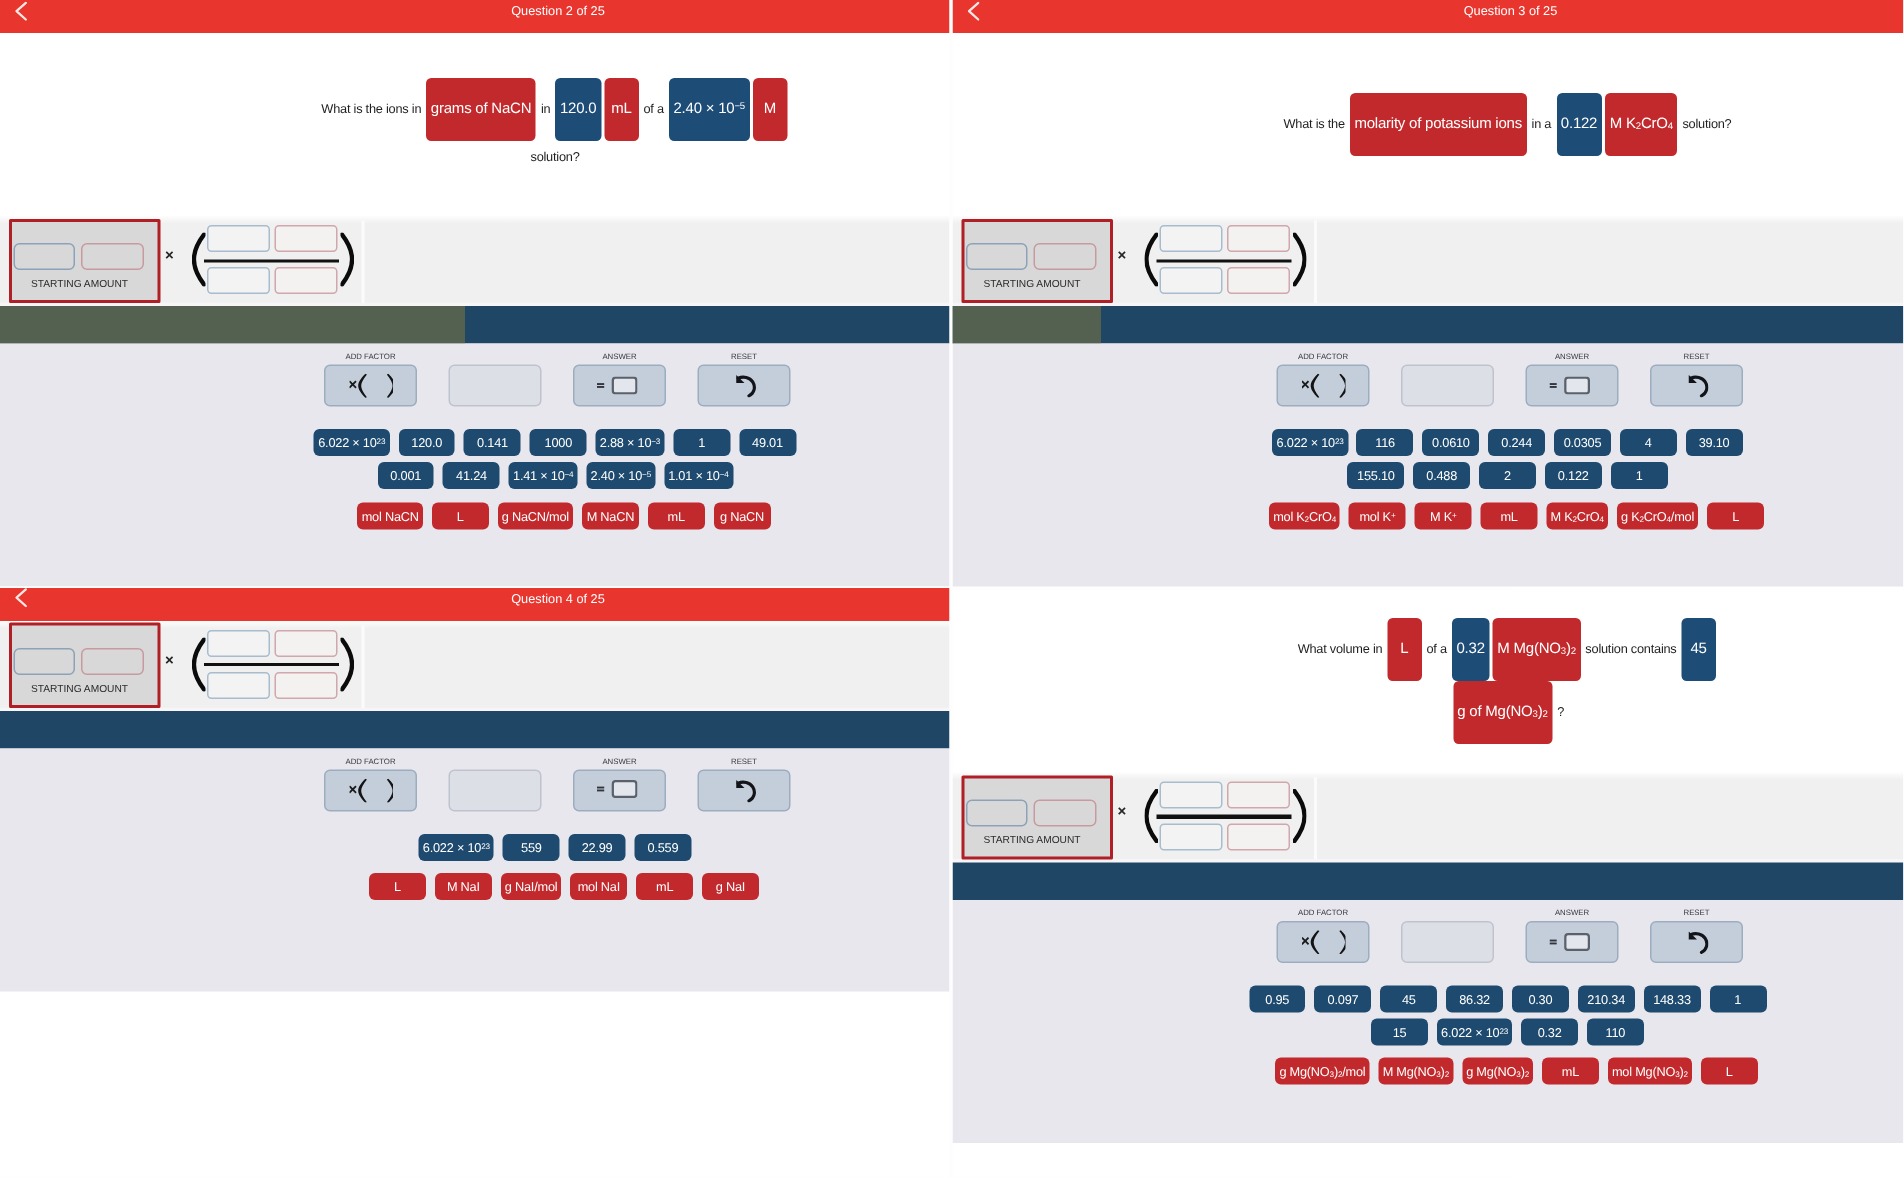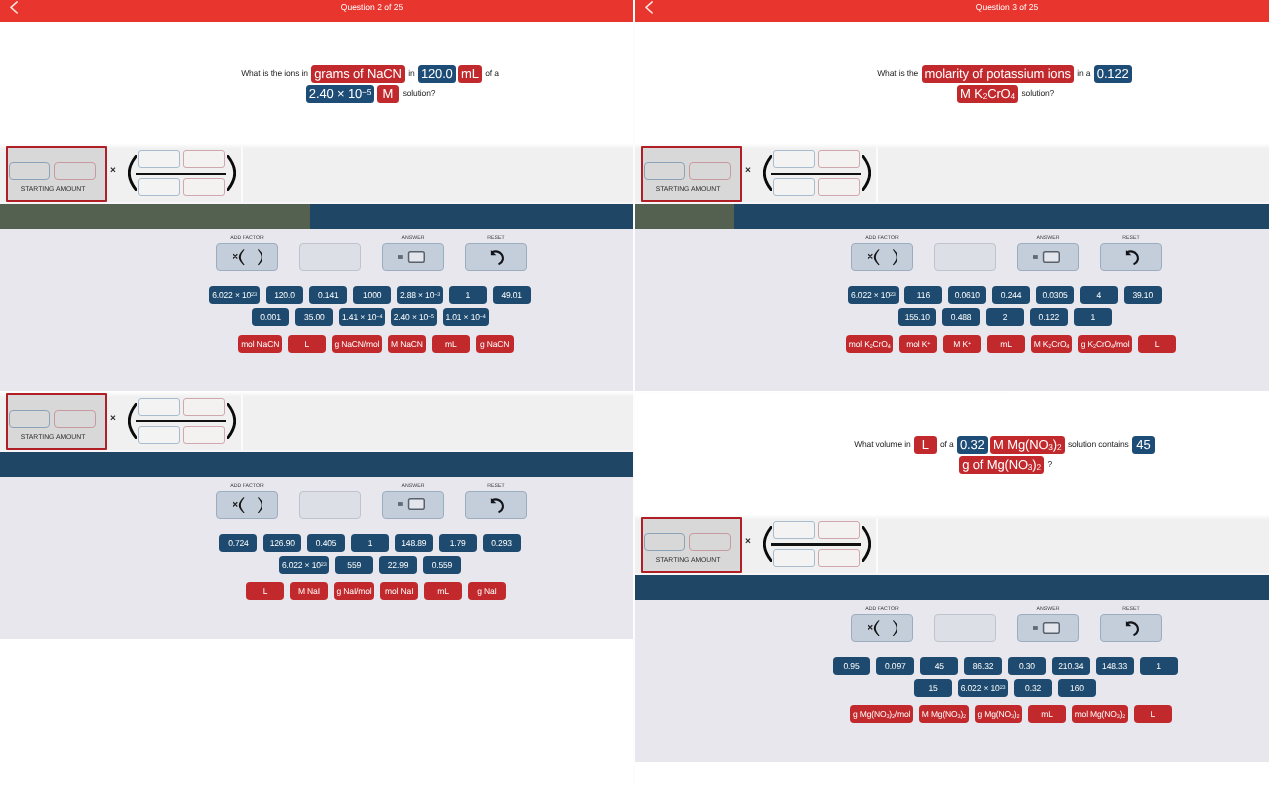--- a/index.html
+++ b/index.html
@@ -20,22 +20,22 @@
   .hdr-title{position:absolute;left:0;top:1.2px;width:744px;height:12px;line-height:12px;
        text-align:center;color:#ffffff;font-size:8.5px;}
   .hdr-back{position:absolute;left:10px;top:0.6px;width:8px;height:13px;line-height:0;}
 
   
   .qarea{position:relative;height:122px;background:#fff;overflow:hidden;}
   .qinner{position:absolute;left:214px;top:0;width:312px;height:122px;
           display:flex;align-items:center;justify-content:center;}
   .qtext{text-align:center;font-size:8.5px;letter-spacing:-0.15px;color:#1e1e1e;
          line-height:20px;width:312px;}
-  .chip{display:inline-block;color:#fff;border-radius:3.5px;padding:0 3px;height:18px;
-        font-size:13px;line-height:18px;vertical-align:middle;margin:0 1.2px;
+  .chip{display:inline-block;color:#fff;border-radius:3.5px;padding:12px 3px;height:18px;
+        font-size:10px;line-height:18px;vertical-align:middle;margin:0 1.2px;
         min-width:16.6px;text-align:center;box-sizing:content-box;
 }
   .chip.red{background:#c2292c;}
   .chip.blue{background:#1d4c76;}
 
   
   .eq{position:relative;height:60px;
       background:linear-gradient(to bottom,#fdfdfd 0px,#f0f0f0 5px,#f0f0f0 57.5px,#f7f5f7 58px,#f7f5f7 100%);}
   .eqsep{position:absolute;left:241px;top:3px;width:1.5px;height:55px;background:#fbfbfb;}
   .start{position:absolute;left:5.5px;top:1.8px;width:101px;height:56.2px;
@@ -157,21 +157,21 @@
             <div class="tlabel lab-rst">RESET</div>
             <div class="tbtn btn-rst">
               <svg viewBox="0 0 14 15" width="14" height="15">
                 <path d="M2.1 2.1 C5.6 0.6 9.8 1.5 11.8 4.6 C14.0 8.0 12.8 12.2 9.3 13.9" fill="none" stroke="#121419" stroke-width="2.1" stroke-linecap="round"></path>
                 <path d="M0.85 0.0 L0.85 5.25 L6.3 5.25 Z" fill="#121419"></path>
               </svg>
             </div>
           </div>
           <div class="keys">
             <div class="chiprow"><span class="tchip blue">6.022 × 10<sup>23</sup></span><span class="tchip blue">120.0</span><span class="tchip blue">0.141</span><span class="tchip blue">1000</span><span class="tchip blue">2.88 × 10<sup>−3</sup></span><span class="tchip blue">1</span><span class="tchip blue">49.01</span></div>
-            <div class="chiprow"><span class="tchip blue">0.001</span><span class="tchip blue">35.00</span><span class="tchip blue">1.41 × 10<sup>−4</sup></span><span class="tchip blue">2.40 × 10<sup>−5</sup></span><span class="tchip blue">1.01 × 10<sup>−4</sup></span></div>
+            <div class="chiprow"><span class="tchip blue">0.001</span><span class="tchip blue">41.24</span><span class="tchip blue">1.41 × 10<sup>−4</sup></span><span class="tchip blue">2.40 × 10<sup>−5</sup></span><span class="tchip blue">1.01 × 10<sup>−4</sup></span></div>
             <div class="chiprow units"><span class="tchip red">mol NaCN</span><span class="tchip red">L</span><span class="tchip red">g NaCN/mol</span><span class="tchip red">M NaCN</span><span class="tchip red">mL</span><span class="tchip red">g NaCN</span></div>
           </div>
         </div>
       </div>
     </div>
     <div class="panel p1">
       <div class="hdr">
         <div class="hdr-back"><svg viewBox="0 0 8 13" width="8" height="13" fill="none" stroke="#fce7e4" stroke-width="1.5" stroke-linecap="round" stroke-linejoin="round">
             <path d="M7.2 0.9 L1.0 6.4 L7.2 12.0"></path>
           </svg></div>
@@ -234,20 +234,26 @@
           </div>
           <div class="keys">
             <div class="chiprow"><span class="tchip blue">6.022 × 10<sup>23</sup></span><span class="tchip blue">116</span><span class="tchip blue">0.0610</span><span class="tchip blue">0.244</span><span class="tchip blue">0.0305</span><span class="tchip blue">4</span><span class="tchip blue">39.10</span></div>
             <div class="chiprow"><span class="tchip blue">155.10</span><span class="tchip blue">0.488</span><span class="tchip blue">2</span><span class="tchip blue">0.122</span><span class="tchip blue">1</span></div>
             <div class="chiprow units"><span class="tchip red">mol K<sub>2</sub>CrO<sub>4</sub></span><span class="tchip red">mol K<sup>+</sup></span><span class="tchip red">M K<sup>+</sup></span><span class="tchip red">mL</span><span class="tchip red">M K<sub>2</sub>CrO<sub>4</sub></span><span class="tchip red">g K<sub>2</sub>CrO<sub>4</sub>/mol</span><span class="tchip red">L</span></div>
           </div>
         </div>
       </div>
     </div>
     <div class="panel p2">
+      <div class="hdr">
+        <div class="hdr-back"><svg viewBox="0 0 8 13" width="8" height="13" fill="none" stroke="#fce7e4" stroke-width="1.5" stroke-linecap="round" stroke-linejoin="round">
+            <path d="M7.2 0.9 L1.0 6.4 L7.2 12.0"></path>
+          </svg></div>
+        <div class="hdr-title">Question 4 of 25</div>
+      </div>
       <div class="eq">
         <div class="start">
           <div class="slots"><span class="sbox b"></span><span class="sbox r"></span></div>
           <div class="lbl">STARTING AMOUNT</div>
         </div>
         <div class="times">×</div>
         <div class="parenL"><svg viewBox="0 0 9 36" width="9" height="36">
             <path d="M8.1 1.3 C3.4 7.4 1.3 12.6 1.3 18 C1.3 23.4 3.4 28.6 8.1 34.7" fill="none" stroke="#0b0b0b" stroke-width="2.9" stroke-linecap="round"></path>
           </svg></div>
         <div class="fbox b num"></div>
@@ -285,21 +291,20 @@
             </div>
             <div class="tlabel lab-rst">RESET</div>
             <div class="tbtn btn-rst">
               <svg viewBox="0 0 14 15" width="14" height="15">
                 <path d="M2.1 2.1 C5.6 0.6 9.8 1.5 11.8 4.6 C14.0 8.0 12.8 12.2 9.3 13.9" fill="none" stroke="#121419" stroke-width="2.1" stroke-linecap="round"></path>
                 <path d="M0.85 0.0 L0.85 5.25 L6.3 5.25 Z" fill="#121419"></path>
               </svg>
             </div>
           </div>
           <div class="keys">
-            <div class="chiprow"><span class="tchip blue">0.724</span><span class="tchip blue">126.90</span><span class="tchip blue">0.405</span><span class="tchip blue">1</span><span class="tchip blue">148.89</span><span class="tchip blue">1.79</span><span class="tchip blue">0.293</span></div>
             <div class="chiprow"><span class="tchip blue">6.022 × 10<sup>23</sup></span><span class="tchip blue">559</span><span class="tchip blue">22.99</span><span class="tchip blue">0.559</span></div>
             <div class="chiprow units"><span class="tchip red">L</span><span class="tchip red">M NaI</span><span class="tchip red">g NaI/mol</span><span class="tchip red">mol NaI</span><span class="tchip red">mL</span><span class="tchip red">g NaI</span></div>
           </div>
         </div>
       </div>
     </div>
     <div class="panel p3">
       <div class="qarea">
         <div class="qinner">
           <div class="qtext"><span class="w">What volume in </span><span class="chip red">L</span><span class="w"> of a </span><span class="chip blue">0.32</span><span class="chip red">M Mg(NO<sub>3</sub>)<sub>2</sub></span><span class="w"> solution contains </span><span class="chip blue">45</span><span class="chip red">g of Mg(NO<sub>3</sub>)<sub>2</sub></span><span class="w">&nbsp;?</span></div>
@@ -350,19 +355,19 @@
             <div class="tlabel lab-rst">RESET</div>
             <div class="tbtn btn-rst">
               <svg viewBox="0 0 14 15" width="14" height="15">
                 <path d="M2.1 2.1 C5.6 0.6 9.8 1.5 11.8 4.6 C14.0 8.0 12.8 12.2 9.3 13.9" fill="none" stroke="#121419" stroke-width="2.1" stroke-linecap="round"></path>
                 <path d="M0.85 0.0 L0.85 5.25 L6.3 5.25 Z" fill="#121419"></path>
               </svg>
             </div>
           </div>
           <div class="keys">
             <div class="chiprow"><span class="tchip blue">0.95</span><span class="tchip blue">0.097</span><span class="tchip blue">45</span><span class="tchip blue">86.32</span><span class="tchip blue">0.30</span><span class="tchip blue">210.34</span><span class="tchip blue">148.33</span><span class="tchip blue">1</span></div>
-            <div class="chiprow"><span class="tchip blue">15</span><span class="tchip blue">6.022 × 10<sup>23</sup></span><span class="tchip blue">0.32</span><span class="tchip blue">160</span></div>
+            <div class="chiprow"><span class="tchip blue">15</span><span class="tchip blue">6.022 × 10<sup>23</sup></span><span class="tchip blue">0.32</span><span class="tchip blue">110</span></div>
             <div class="chiprow units"><span class="tchip red">g Mg(NO<sub>3</sub>)<sub>2</sub>/mol</span><span class="tchip red">M Mg(NO<sub>3</sub>)<sub>2</sub></span><span class="tchip red">g Mg(NO<sub>3</sub>)<sub>2</sub></span><span class="tchip red">mL</span><span class="tchip red">mol Mg(NO<sub>3</sub>)<sub>2</sub></span><span class="tchip red">L</span></div>
           </div>
         </div>
       </div>
     </div>
   </div>
 
 </body></html>

